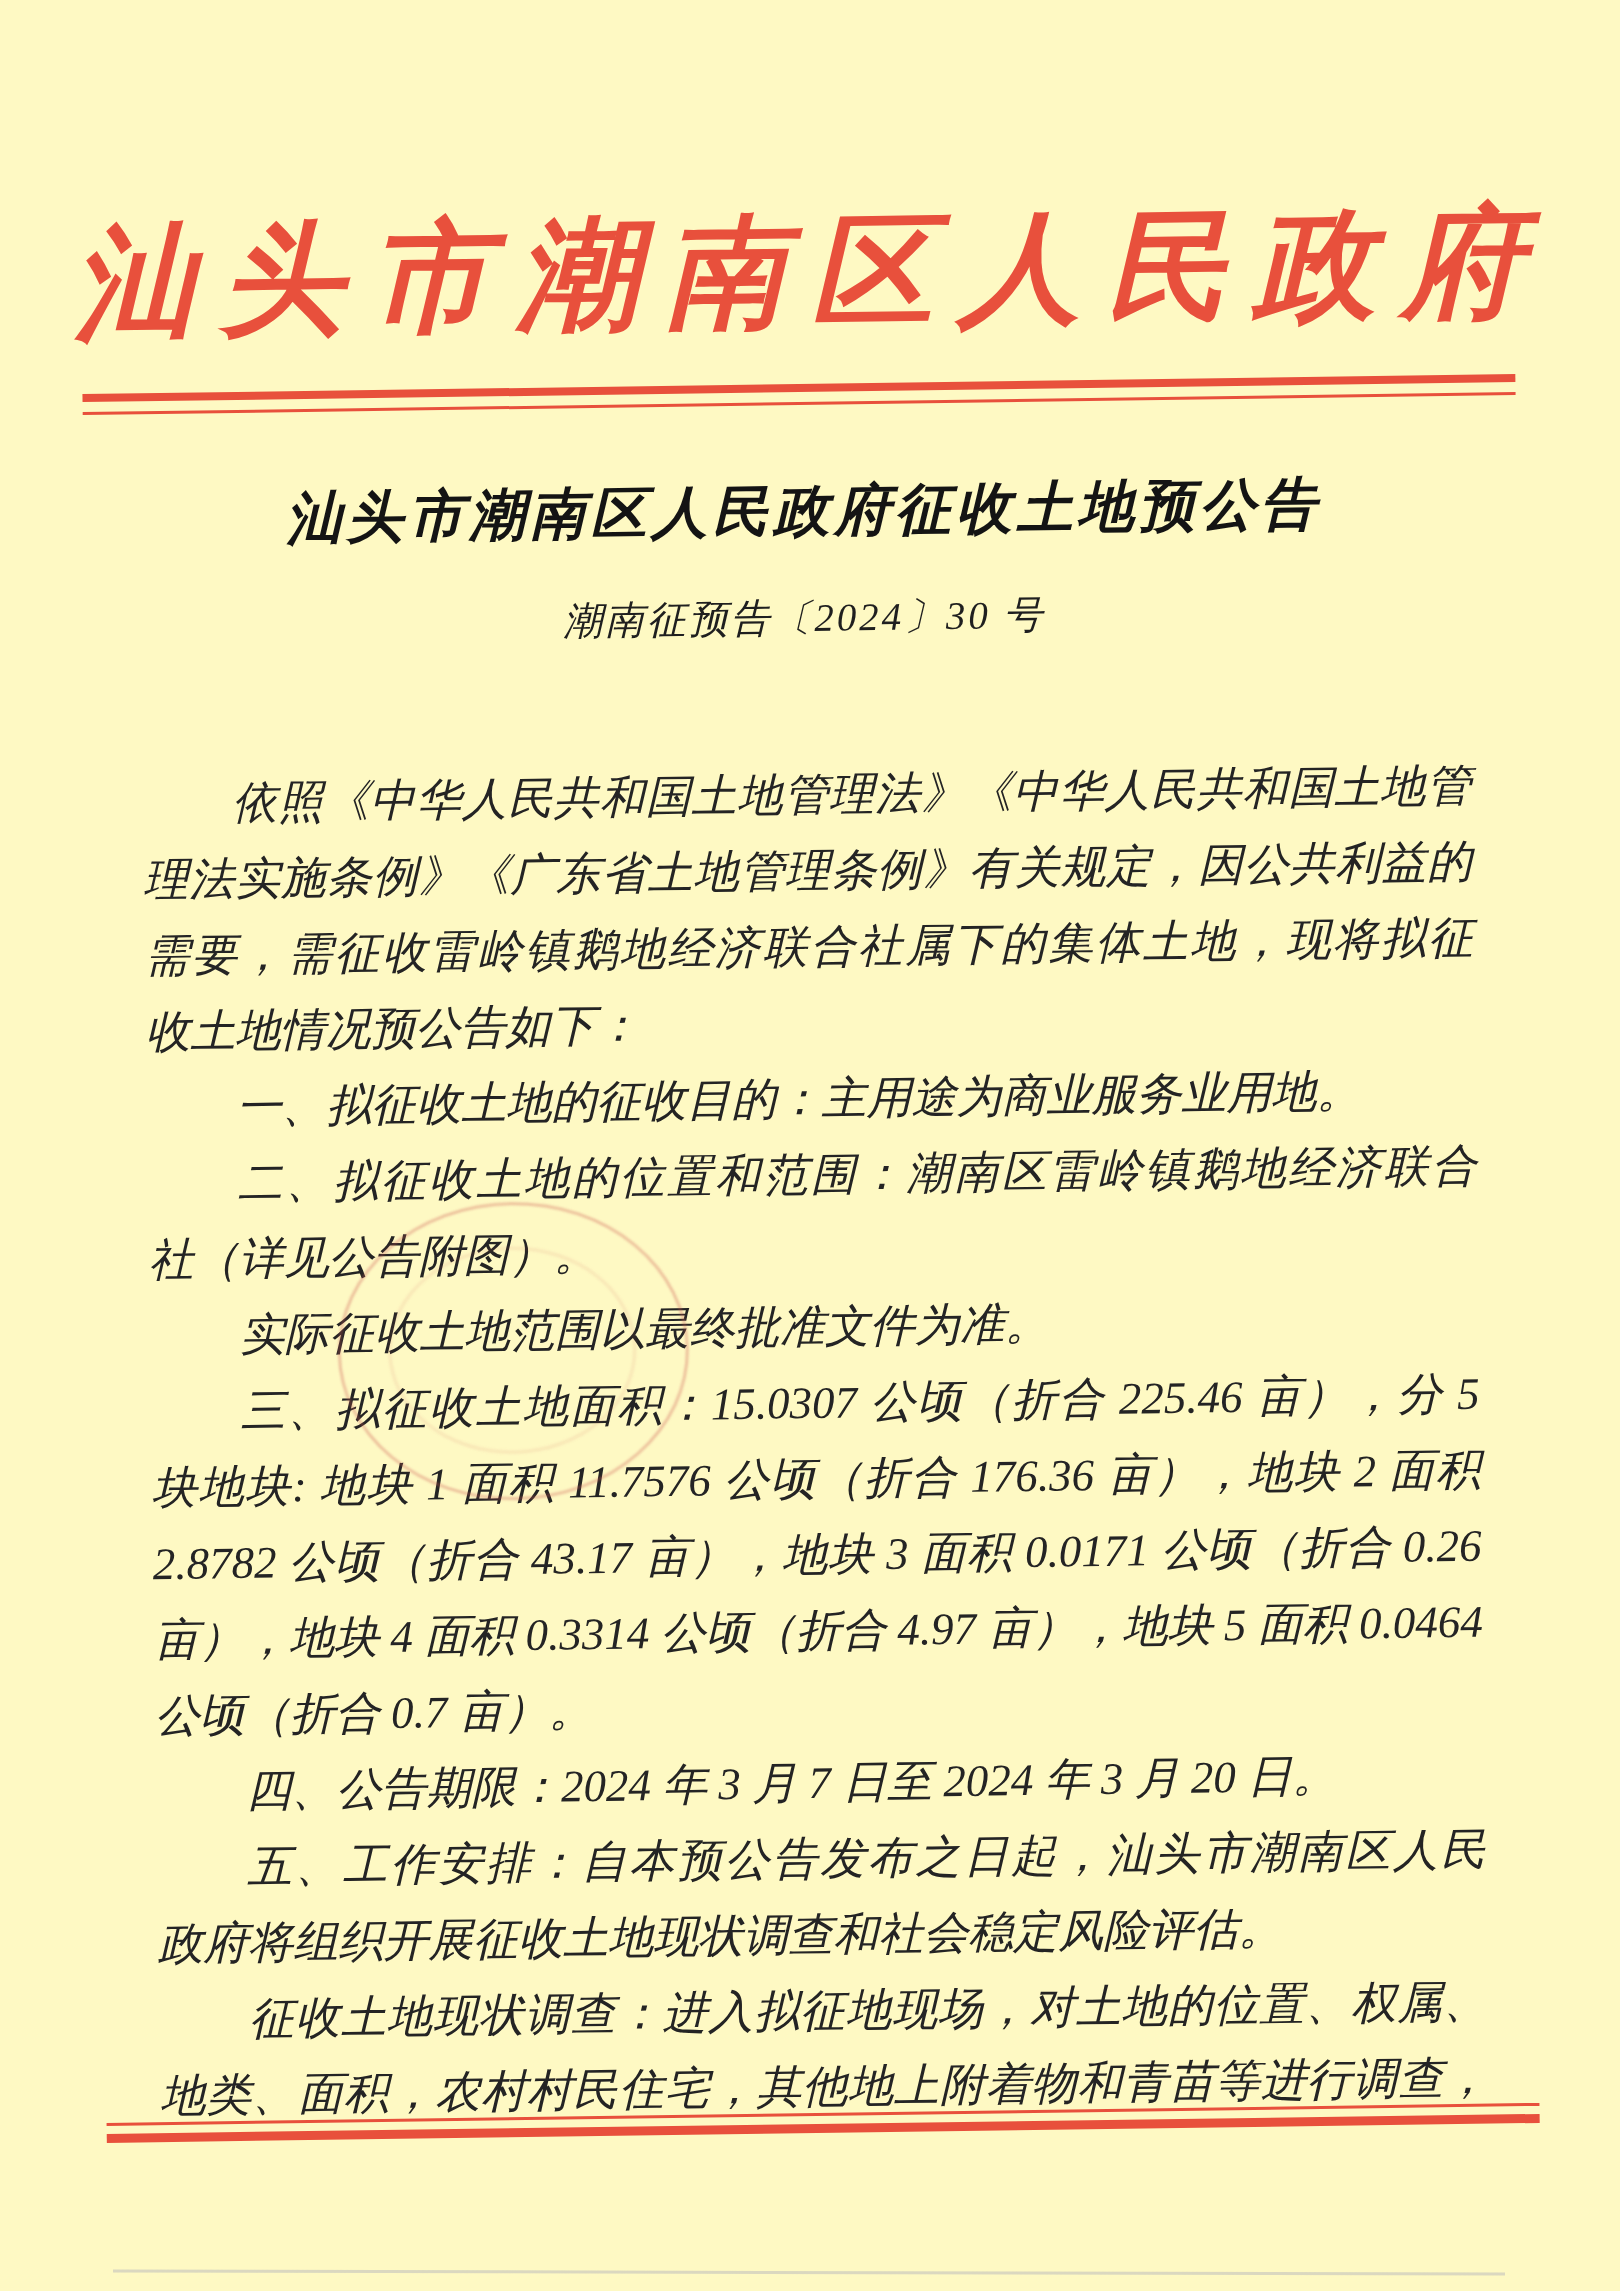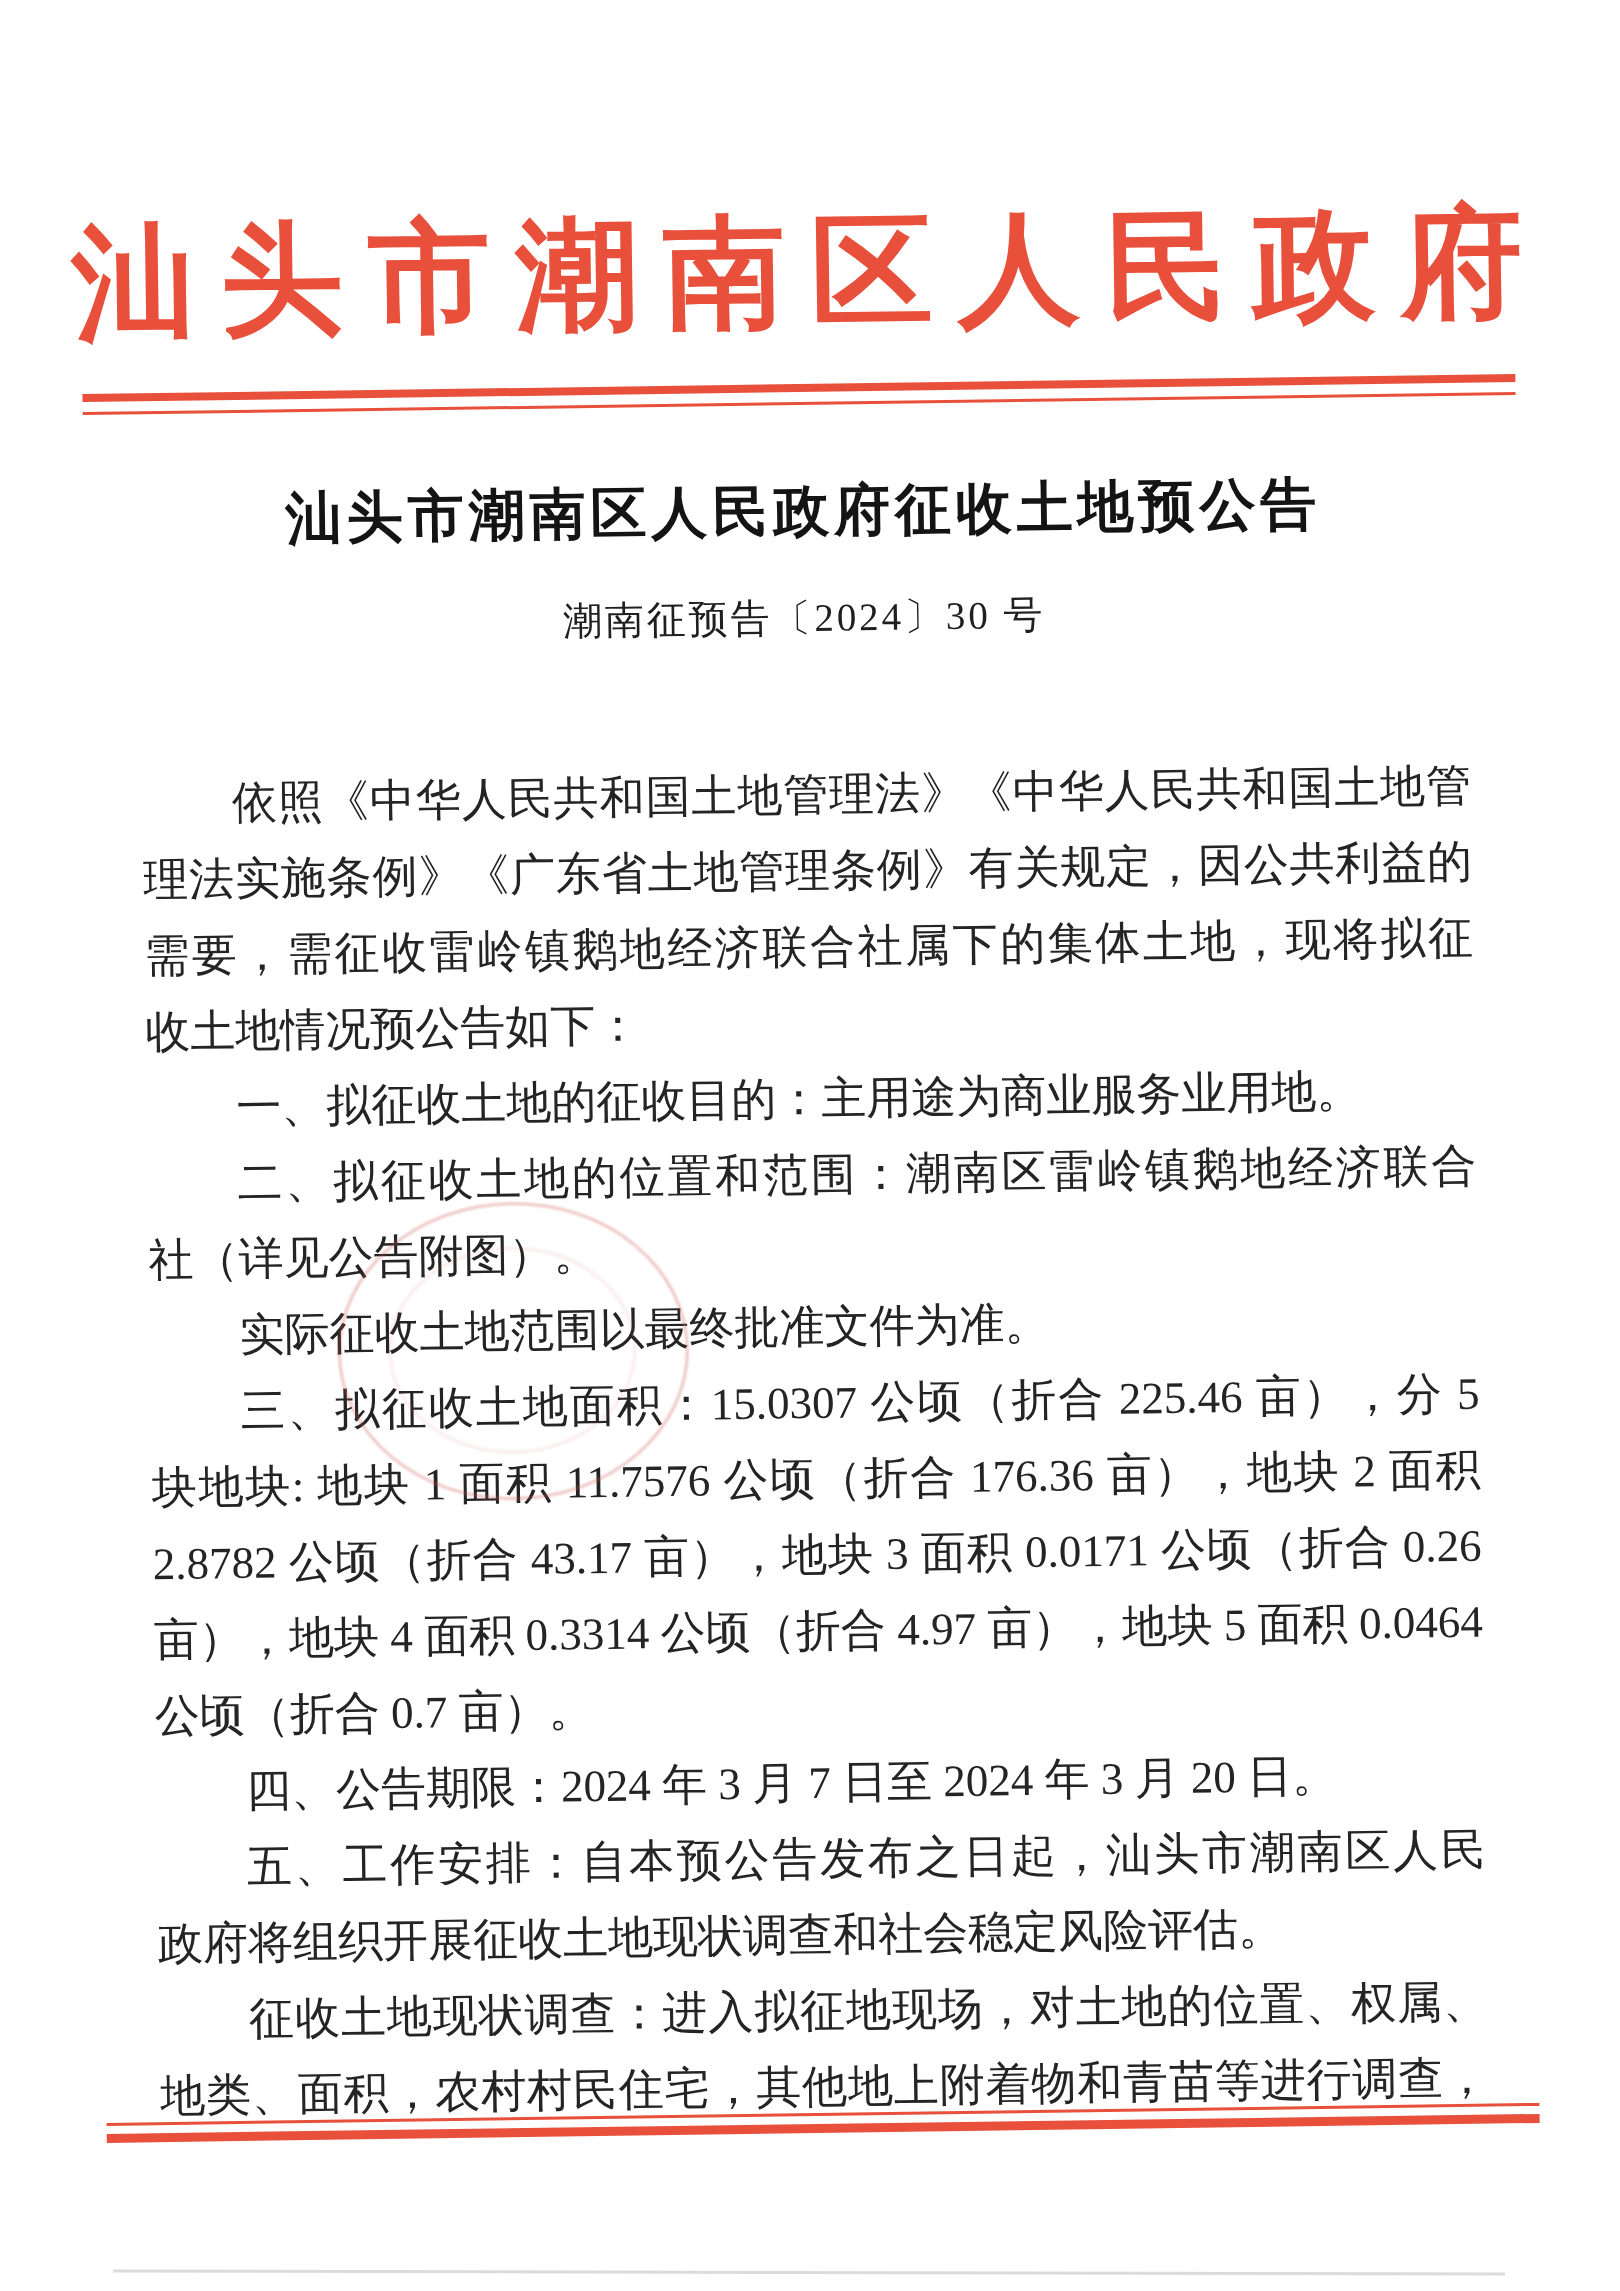--- a/index.html
+++ b/index.html
@@ -4,23 +4,24 @@
 <style>
   :root{
     --accent:#e8503c;
     --body-text:#242424;
     --title-text:#141414;
   }
   html,body{margin:0;padding:0;background:#9a9a9a;}
   .sheet{
     position:relative;
     width:1620px;height:2292px;
-    background:#ffffff;
+    background:#fef9c3;
     overflow:hidden;
     font-family:"Liberation Serif","DejaVu Serif",serif;
+    font-style:italic;
   }
   .tilt{
     position:absolute;inset:0;
     transform:rotate(-0.8deg);
     transform-origin:50% 50%;
   }
   
   .agency{
     position:absolute;top:194px;left:0;right:0;
     text-align:center;

